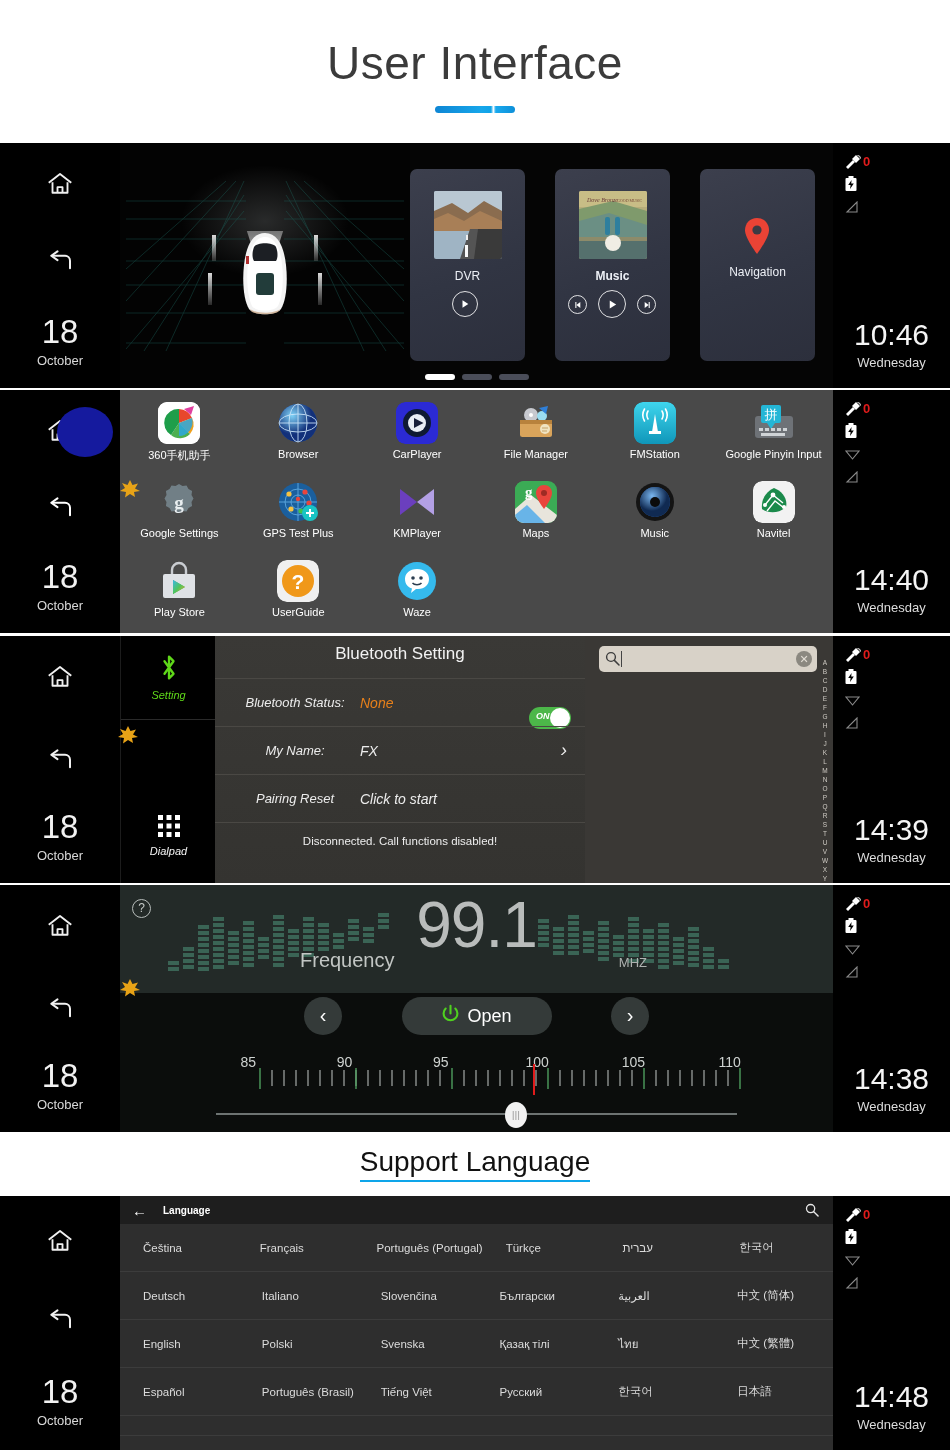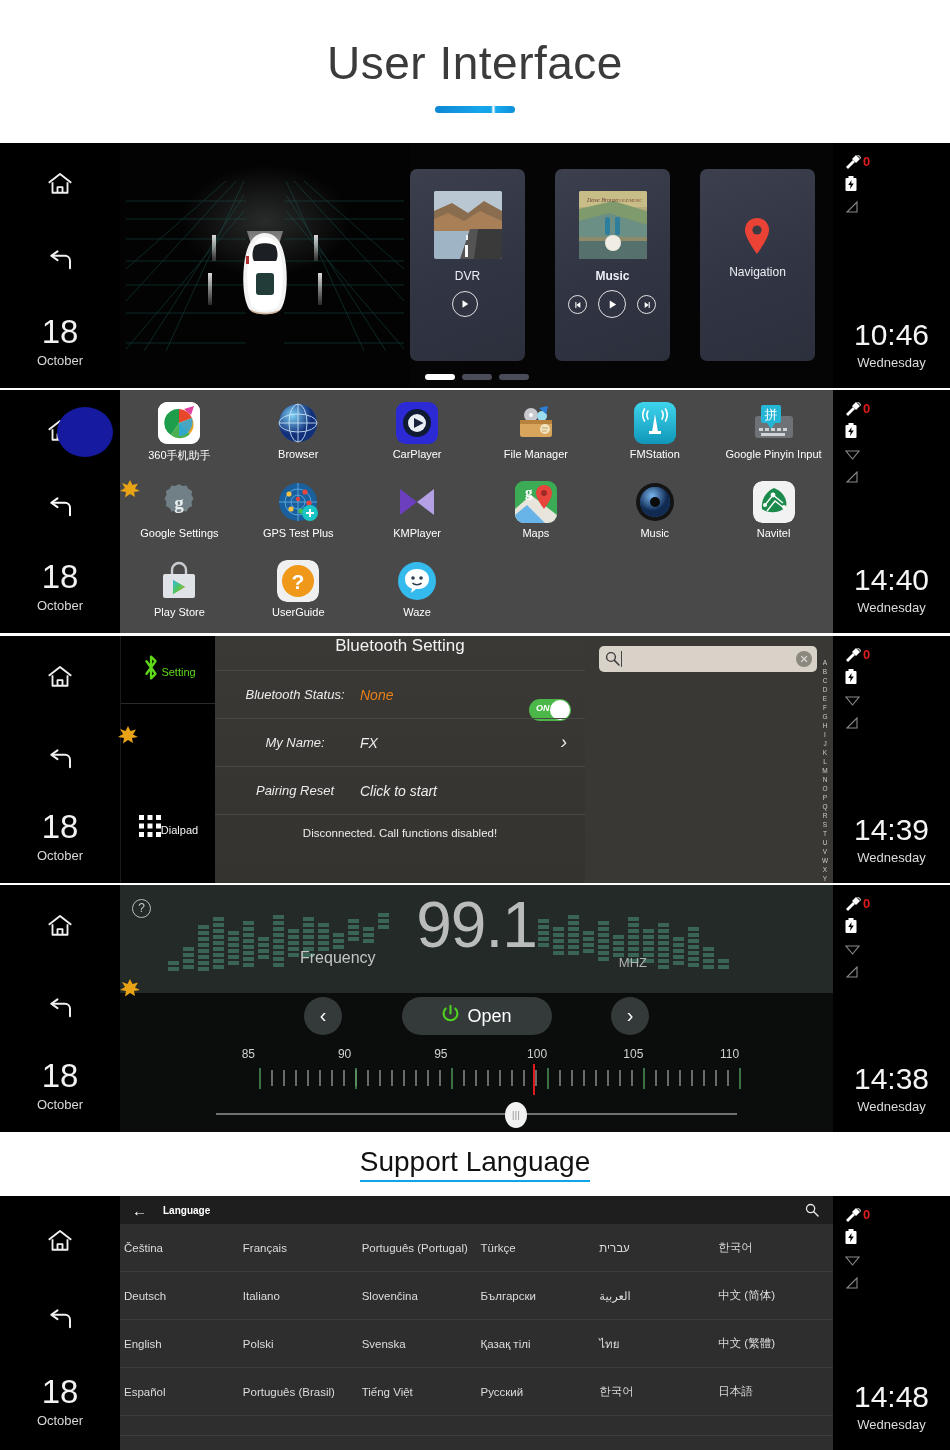--- a/index.html
+++ b/index.html
@@ -149,30 +149,31 @@
 
   
   #panel-bt { top:636px; height:247px; }
   #panel-bt .side-left { width:215px; }
   #panel-bt .stage { left:215px; background:#2f2e2c; }
   .bt-tabs {
     position:absolute; left:120px; top:0; width:95px; height:100%;
     background:#000; border-left:1px solid #1c1c1c;
   }
   .bt-tab {
-    position:absolute; left:0; width:95px; height:68px;
-    display:flex; align-items:center; justify-content:center;
+    position:absolute; left:0; width:95px; height:84px;
+    display:flex; flex-direction:column; align-items:center; justify-content:center;
     border-bottom:1px solid #2a2a2a;
+    font-style:italic;
   }
   .bt-tab .lbl { font-size:11px; margin-top:4px; }
   .bt-main {
     position:absolute; left:0; top:0; width:370px; height:100%;
     background:linear-gradient(180deg,#3a3936 0%, #343330 100%);
   }
-  .bt-title { text-align:center; font-size:17px; color:#f2f2f2; padding-top:0; }
+  .bt-title { text-align:center; font-size:17px; color:#f2f2f2; padding-top:8px; }
   .bt-row {
     position:relative; height:48px; border-top:1px solid #4a4844;
     display:flex; align-items:center;font-style:italic;
   }
   .bt-row .k { position:absolute; left:0; width:160px; text-align:center; font-size:13px; color:#ececec; }
   .bt-row .v { position:absolute; left:145px; width:145px; font-size:14px; color:#ececec; }
   .bt-row .v.warn { color:#e8801a; }
   .bt-note { text-align:center; font-size:11.5px; color:#ededed; padding-top:12px; border-top:1px solid #4a4844; }
   .toggle {
     position:absolute; right:14px; top:28px; width:42px; height:22px;
@@ -210,39 +211,39 @@
     border:1.5px solid #b6bcba; border-radius:50%;
     color:#c6cbc9; font-size:12px; text-align:center; line-height:17px;
   }
   .eq-wrap { position:absolute; left:48px; top:18px; width:600px; height:78px; }
   .fm-freq {
     position:absolute; left:0; top:8px; width:100%; text-align:center;
     font-size:64px; color:#b9bcbb; font-weight:400; line-height:1;
     letter-spacing:-1px; z-index:3;
   }
   .fm-lbl-left {
-    position:absolute; left:180px; top:64px; font-size:16px; color:#c2c6c4; z-index:3;
+    position:absolute; left:180px; top:64px; font-size:20px; color:#c2c6c4; z-index:3;
   }
   .fm-lbl-right {
     position:absolute; right:186px; top:70px; font-size:13px; color:#aeb2b0; z-index:3;
   }
   .fm-controls { position:absolute; left:0; top:112px; width:100%; height:50px; }
   .fm-arrow {
     position:absolute; top:0; width:38px; height:38px; border-radius:50%;
     background:#343a39; color:#fff; text-align:center; line-height:36px; font-size:20px;
   }
   .fm-open {
     position:absolute; left:50%; top:0; transform:translateX(-50%);
     width:150px; height:38px; border-radius:19px; background:#343a39;
     display:flex; align-items:center; justify-content:center; gap:7px;
     color:#fff; font-size:18px;
   }
   .fm-scale { position:absolute; left:0; top:162px; width:100%; height:60px; }
   .fm-ticklabels { position:absolute; left:0; top:0; width:100%; height:14px; }
-  .fm-ticklabels span { position:absolute; font-size:12px; color:#cfd3d1; transform:translateX(-50%); }
+  .fm-ticklabels span { position:absolute; font-size:14px; color:#cfd3d1; transform:translateX(-50%);margin-top:7px; }
   .fm-slider { position:absolute; left:96px; right:96px; top:218px; height:22px; }
   .fm-track { position:absolute; left:0; right:0; top:10px; height:1.5px; background:#6d7372; }
   .fm-knob {
     position:absolute; top:-1px; width:22px; height:26px; border-radius:11px/13px;
     background:#f2f2f2; display:flex; align-items:center; justify-content:center;
     color:#8e8e8e; font-size:9px; letter-spacing:0.5px;
   }
 
   
   #panel-lang { top:1196px; height:254px; }
@@ -253,21 +254,21 @@
   }
   .lang-bar .bk { margin-left:12px; color:#fff; font-size:15px; line-height:1; }
   .lang-bar .ttl { margin-left:16px; color:#fff; font-size:10px; font-weight:700; }
   .lang-bar .sico { position:absolute; right:14px; top:7px; }
   .lang-table { position:absolute; left:0; top:28px; width:100%; }
   .lang-row {
     display:grid; grid-template-columns:repeat(6,1fr);
     height:48px; align-items:center; border-bottom:1px solid #3c3c3c;
   }
   .lang-row.empty { height:20px; }
-  .lang-cell { font-size:11.5px; color:#dcdcdc; padding-left:4px; white-space:nowrap; }
+  .lang-cell { font-size:11.5px; color:#dcdcdc; padding-left:23px; white-space:nowrap; }
 </style>
 </head>
 <body>
 
 <div class="page">
 
   <div class="hero">
     <div class="hero-title">User Interface</div>
     <div class="hero-rule"></div>
   </div>

